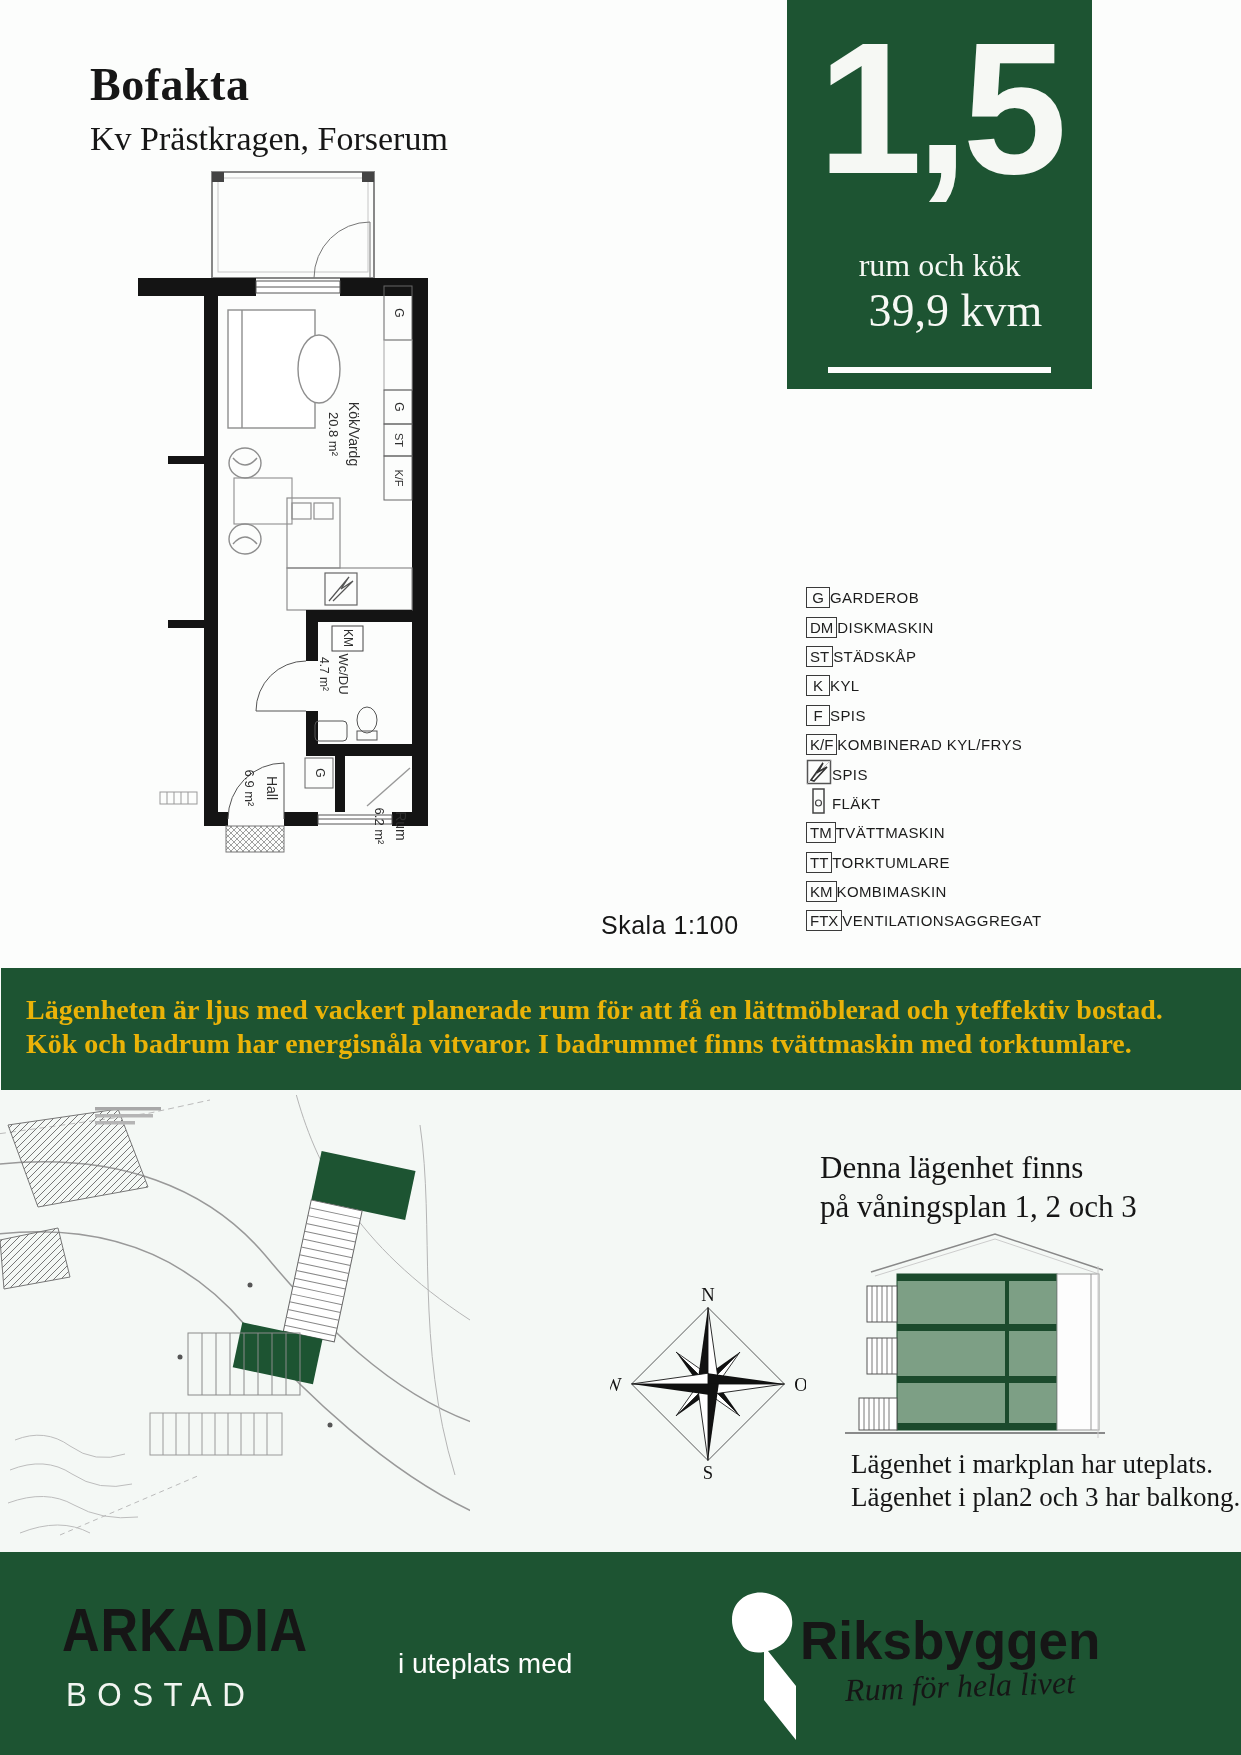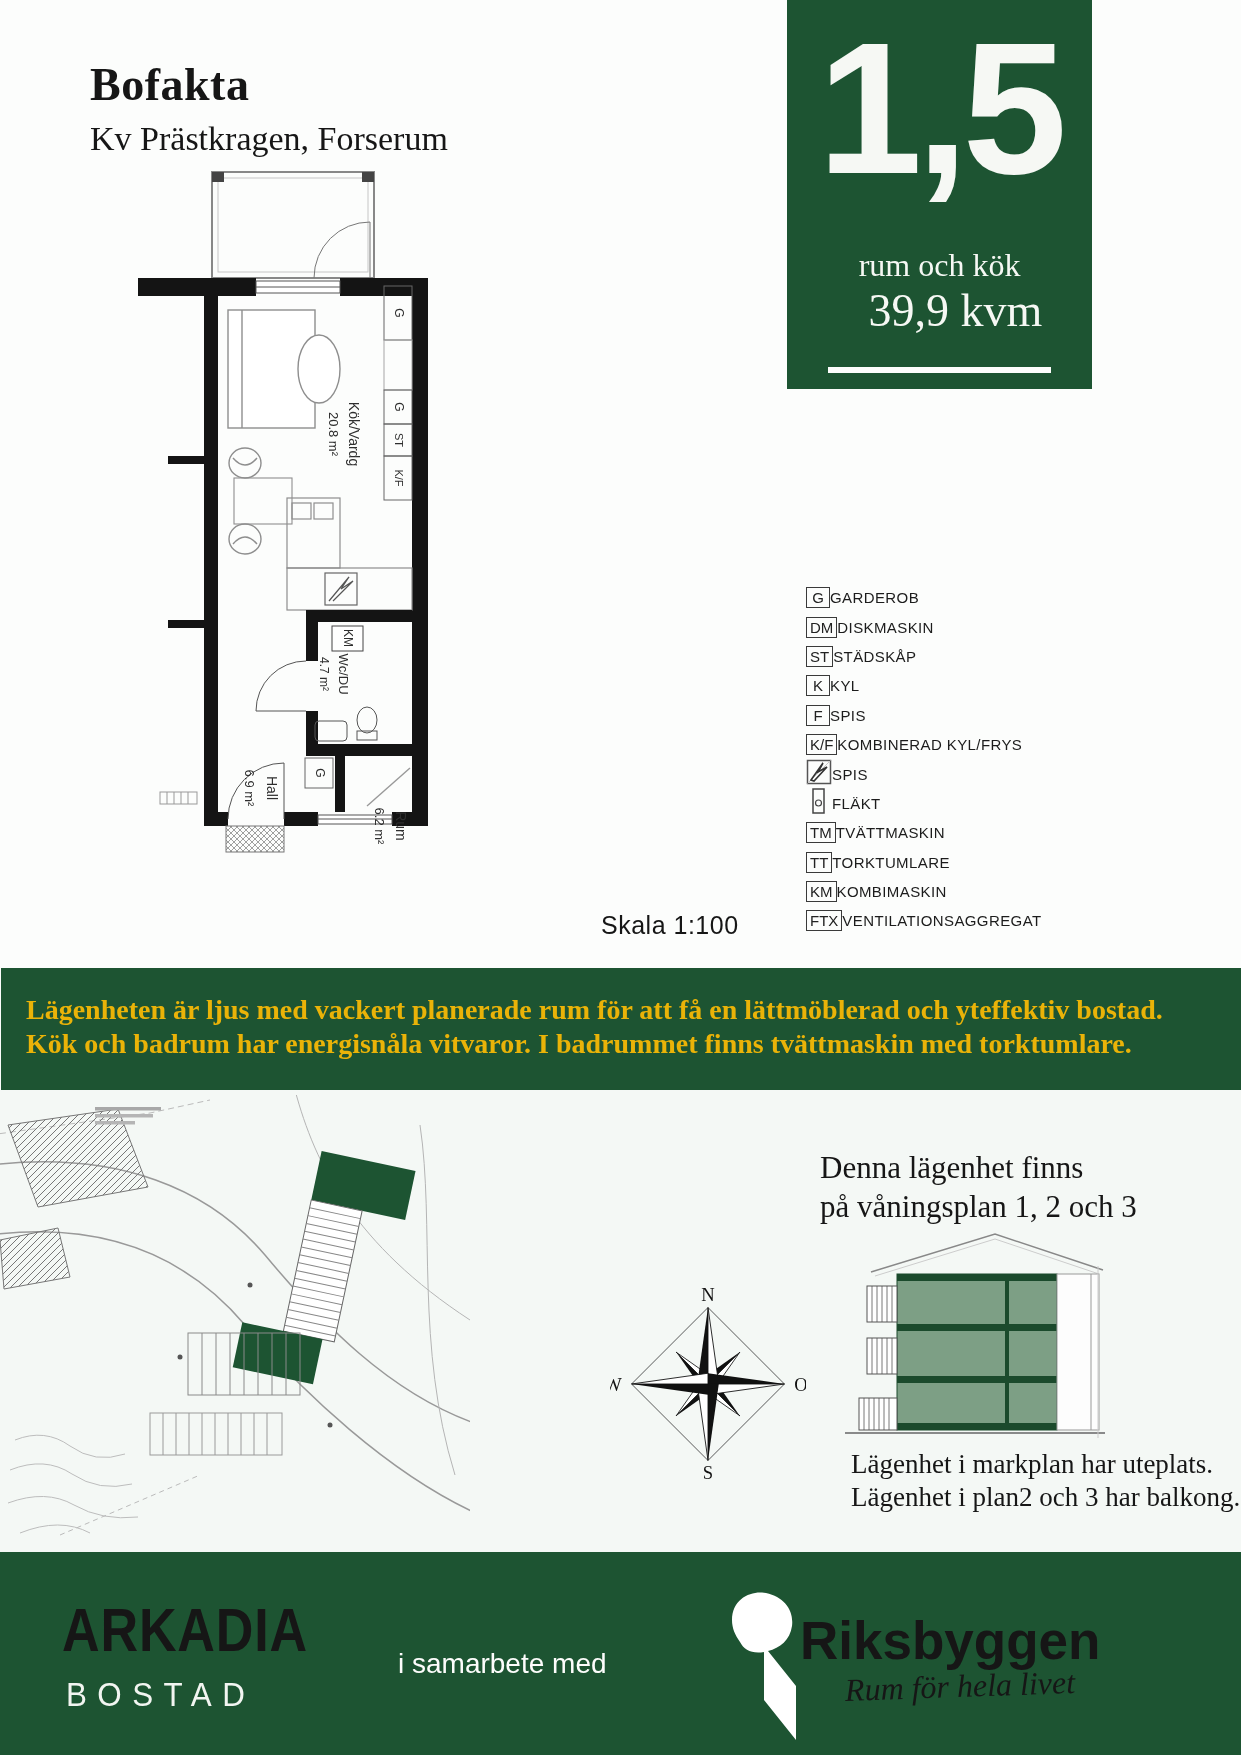--- a/index.html
+++ b/index.html
@@ -366,21 +366,21 @@
   </div>
 
   <div class="abs loc-note">
     <div>Lägenhet i markplan har uteplats.</div>
     <div>Lägenhet i plan2 och 3 har balkong.</div>
   </div>
 
   <div class="abs footer"></div>
   <div class="arkadia">ARKADIA</div>
   <div class="bostad">BOSTAD</div>
-  <div class="samarbete">i samarbete med</div>
+  <div class="samarbete">i uteplats med</div>
   <div class="rb-mark">
     <svg width="72" height="152" viewBox="0 0 72 152">
       <path d="M6,30 C6,8 26,0 40,3 C58,7 68,20 66,36 C64,50 54,58 42,61 L70,96 L70,150 L38,110 L38,62 C26,64 18,60 14,52 C9,45 6,38 6,30 Z" fill="#fff"></path>
     </svg>
   </div>
   <div class="rb-name">Riksbyggen</div>
   <div class="rb-tag">Rum för hela livet</div>
 
 </div>
 

